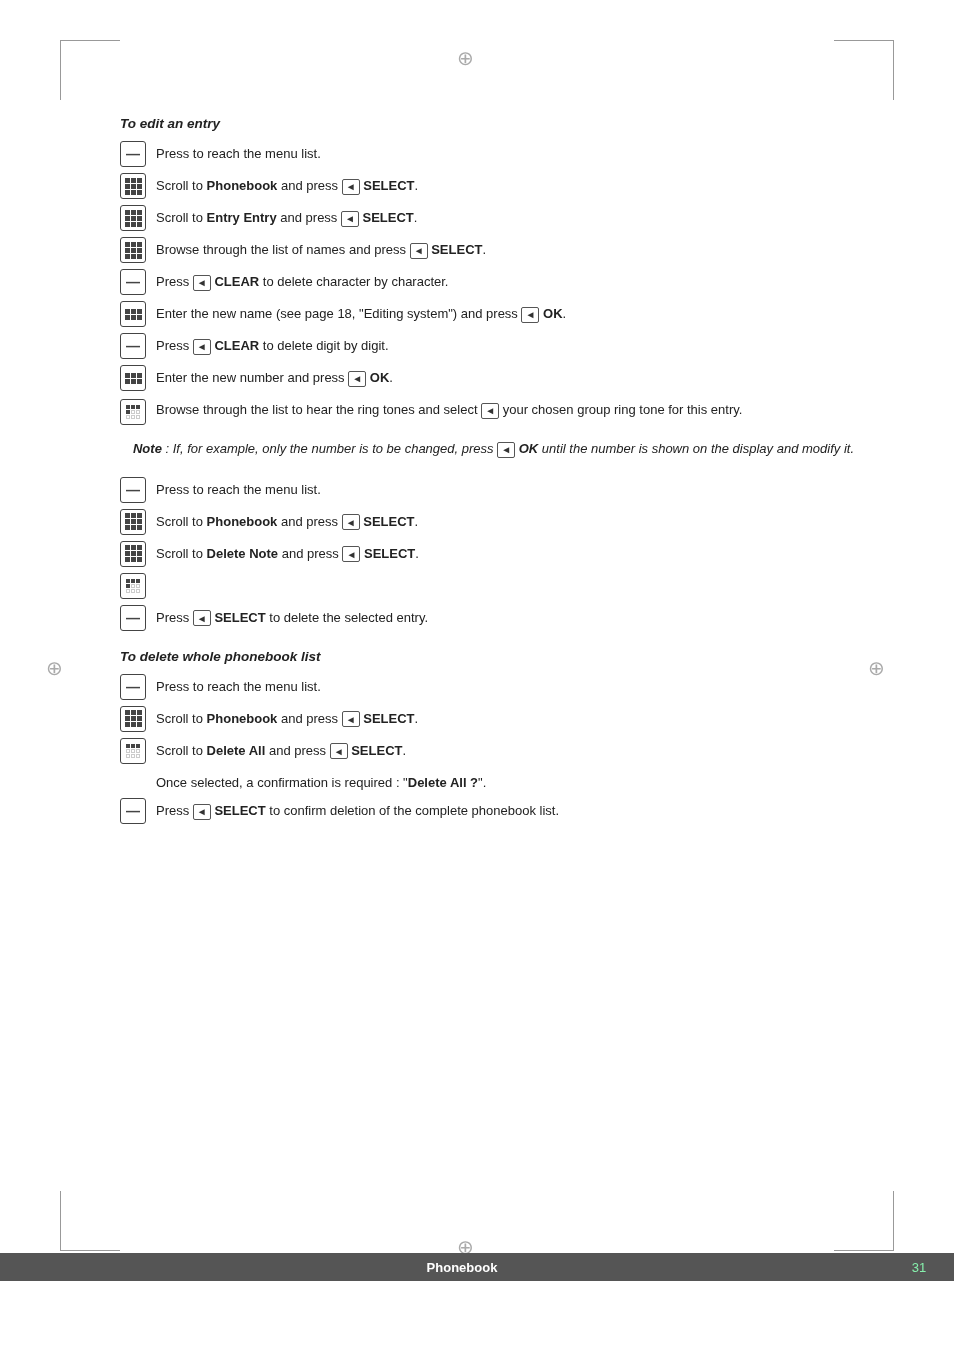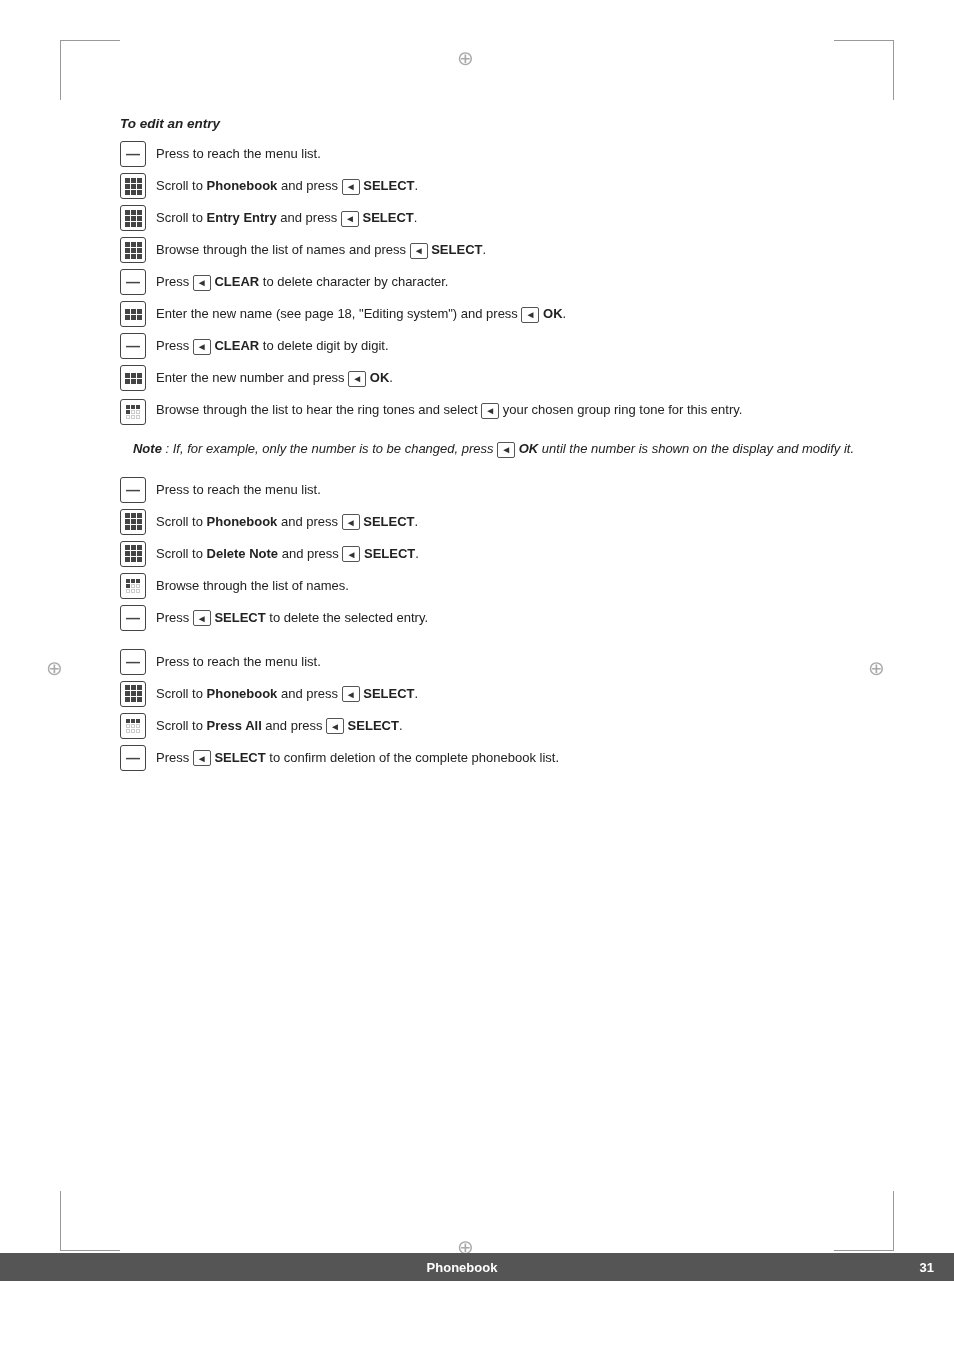--- a/index.html
+++ b/index.html
@@ -165,25 +165,25 @@
       padding: 0 20px;
     }
     .footer-bar .footer-title {
       color: #fff;
       font-size: 13px;
       font-weight: bold;
       text-align: center;
       flex: 1;
     }
     .footer-bar .footer-page {
-      color: #ffffff;
+      color: #86efac;
       font-size: 13px;
-      font-weight: bold;
+      font-weight: normal;
       min-width: 30px;
-      text-align: right;
+      text-align: center;
     }
 
     
     .icon-grid3x3 {
       display: grid;
       grid-template-columns: repeat(3,5px);
       grid-template-rows: repeat(3,5px);
       gap: 1px;
     }
     .icon-grid3x3 .c {
@@ -437,38 +437,38 @@
             <div style="width:4px;height:4px;background:#444;"></div>
             <div style="width:4px;height:4px;background:#444;"></div>
             <div style="width:4px;height:4px;background:#444;"></div>
             <div style="width:4px;height:4px;background:#fff;border:0.5px solid #ccc"></div>
             <div style="width:4px;height:4px;background:#fff;border:0.5px solid #ccc"></div>
             <div style="width:4px;height:4px;background:#fff;border:0.5px solid #ccc"></div>
             <div style="width:4px;height:4px;background:#fff;border:0.5px solid #ccc"></div>
             <div style="width:4px;height:4px;background:#fff;border:0.5px solid #ccc"></div>
           </div>
         </div>
-        <div class="step-text">Browse through the list of names.</div>
       </div>
 
       <div class="step">
         <div class="icon-box">
           <span class="icon-dash">—</span>
         </div>
         <div class="step-text">
           Press <span class="btn-inline">
               <span class="btn-arrow">◄</span>
             </span> <b>SELECT</b> to delete the selected entry.
         </div>
       </div>
 
     </div>
   </div>
 
   <div class="section-gap">
+    <div class="section-title">To delete whole phonebook list</div>
     <div class="steps">
 
       <div class="step">
         <div class="icon-box">
           <span class="icon-dash">—</span>
         </div>
         <div class="step-text">Press to reach the menu list.</div>
       </div>
 
       <div class="step">
@@ -500,26 +500,32 @@
             <div style="width:4px;height:4px;background:#444;"></div>
             <div style="width:4px;height:4px;background:#fff;border:0.5px solid #ccc"></div>
             <div style="width:4px;height:4px;background:#fff;border:0.5px solid #ccc"></div>
             <div style="width:4px;height:4px;background:#fff;border:0.5px solid #ccc"></div>
             <div style="width:4px;height:4px;background:#fff;border:0.5px solid #ccc"></div>
             <div style="width:4px;height:4px;background:#fff;border:0.5px solid #ccc"></div>
             <div style="width:4px;height:4px;background:#fff;border:0.5px solid #ccc"></div>
           </div>
         </div>
         <div class="step-text">
-          Scroll to <b>Press All</b> and press <span class="btn-inline">
-              <span class="btn-arrow">◄</span>
-            </span> <b>SELECT</b>.
-        </div>
-      </div>
-
+          Scroll to <b>Delete All</b> and press <span class="btn-inline">
+              <span class="btn-arrow">◄</span>
+            </span> <b>SELECT</b>.
+        </div>
+      </div>
+
+      <div class="step">
+        <div style="width:26px; flex-shrink:0;"></div>
+        <div class="step-text">
+          Once selected, a confirmation is required : "<b>Delete All ?</b>".
+        </div>
+      </div>
 
       <div class="step">
         <div class="icon-box">
           <span class="icon-dash">—</span>
         </div>
         <div class="step-text">
           Press <span class="btn-inline">
               <span class="btn-arrow">◄</span>
             </span> <b>SELECT</b> to confirm deletion of the complete phonebook list.
         </div>

